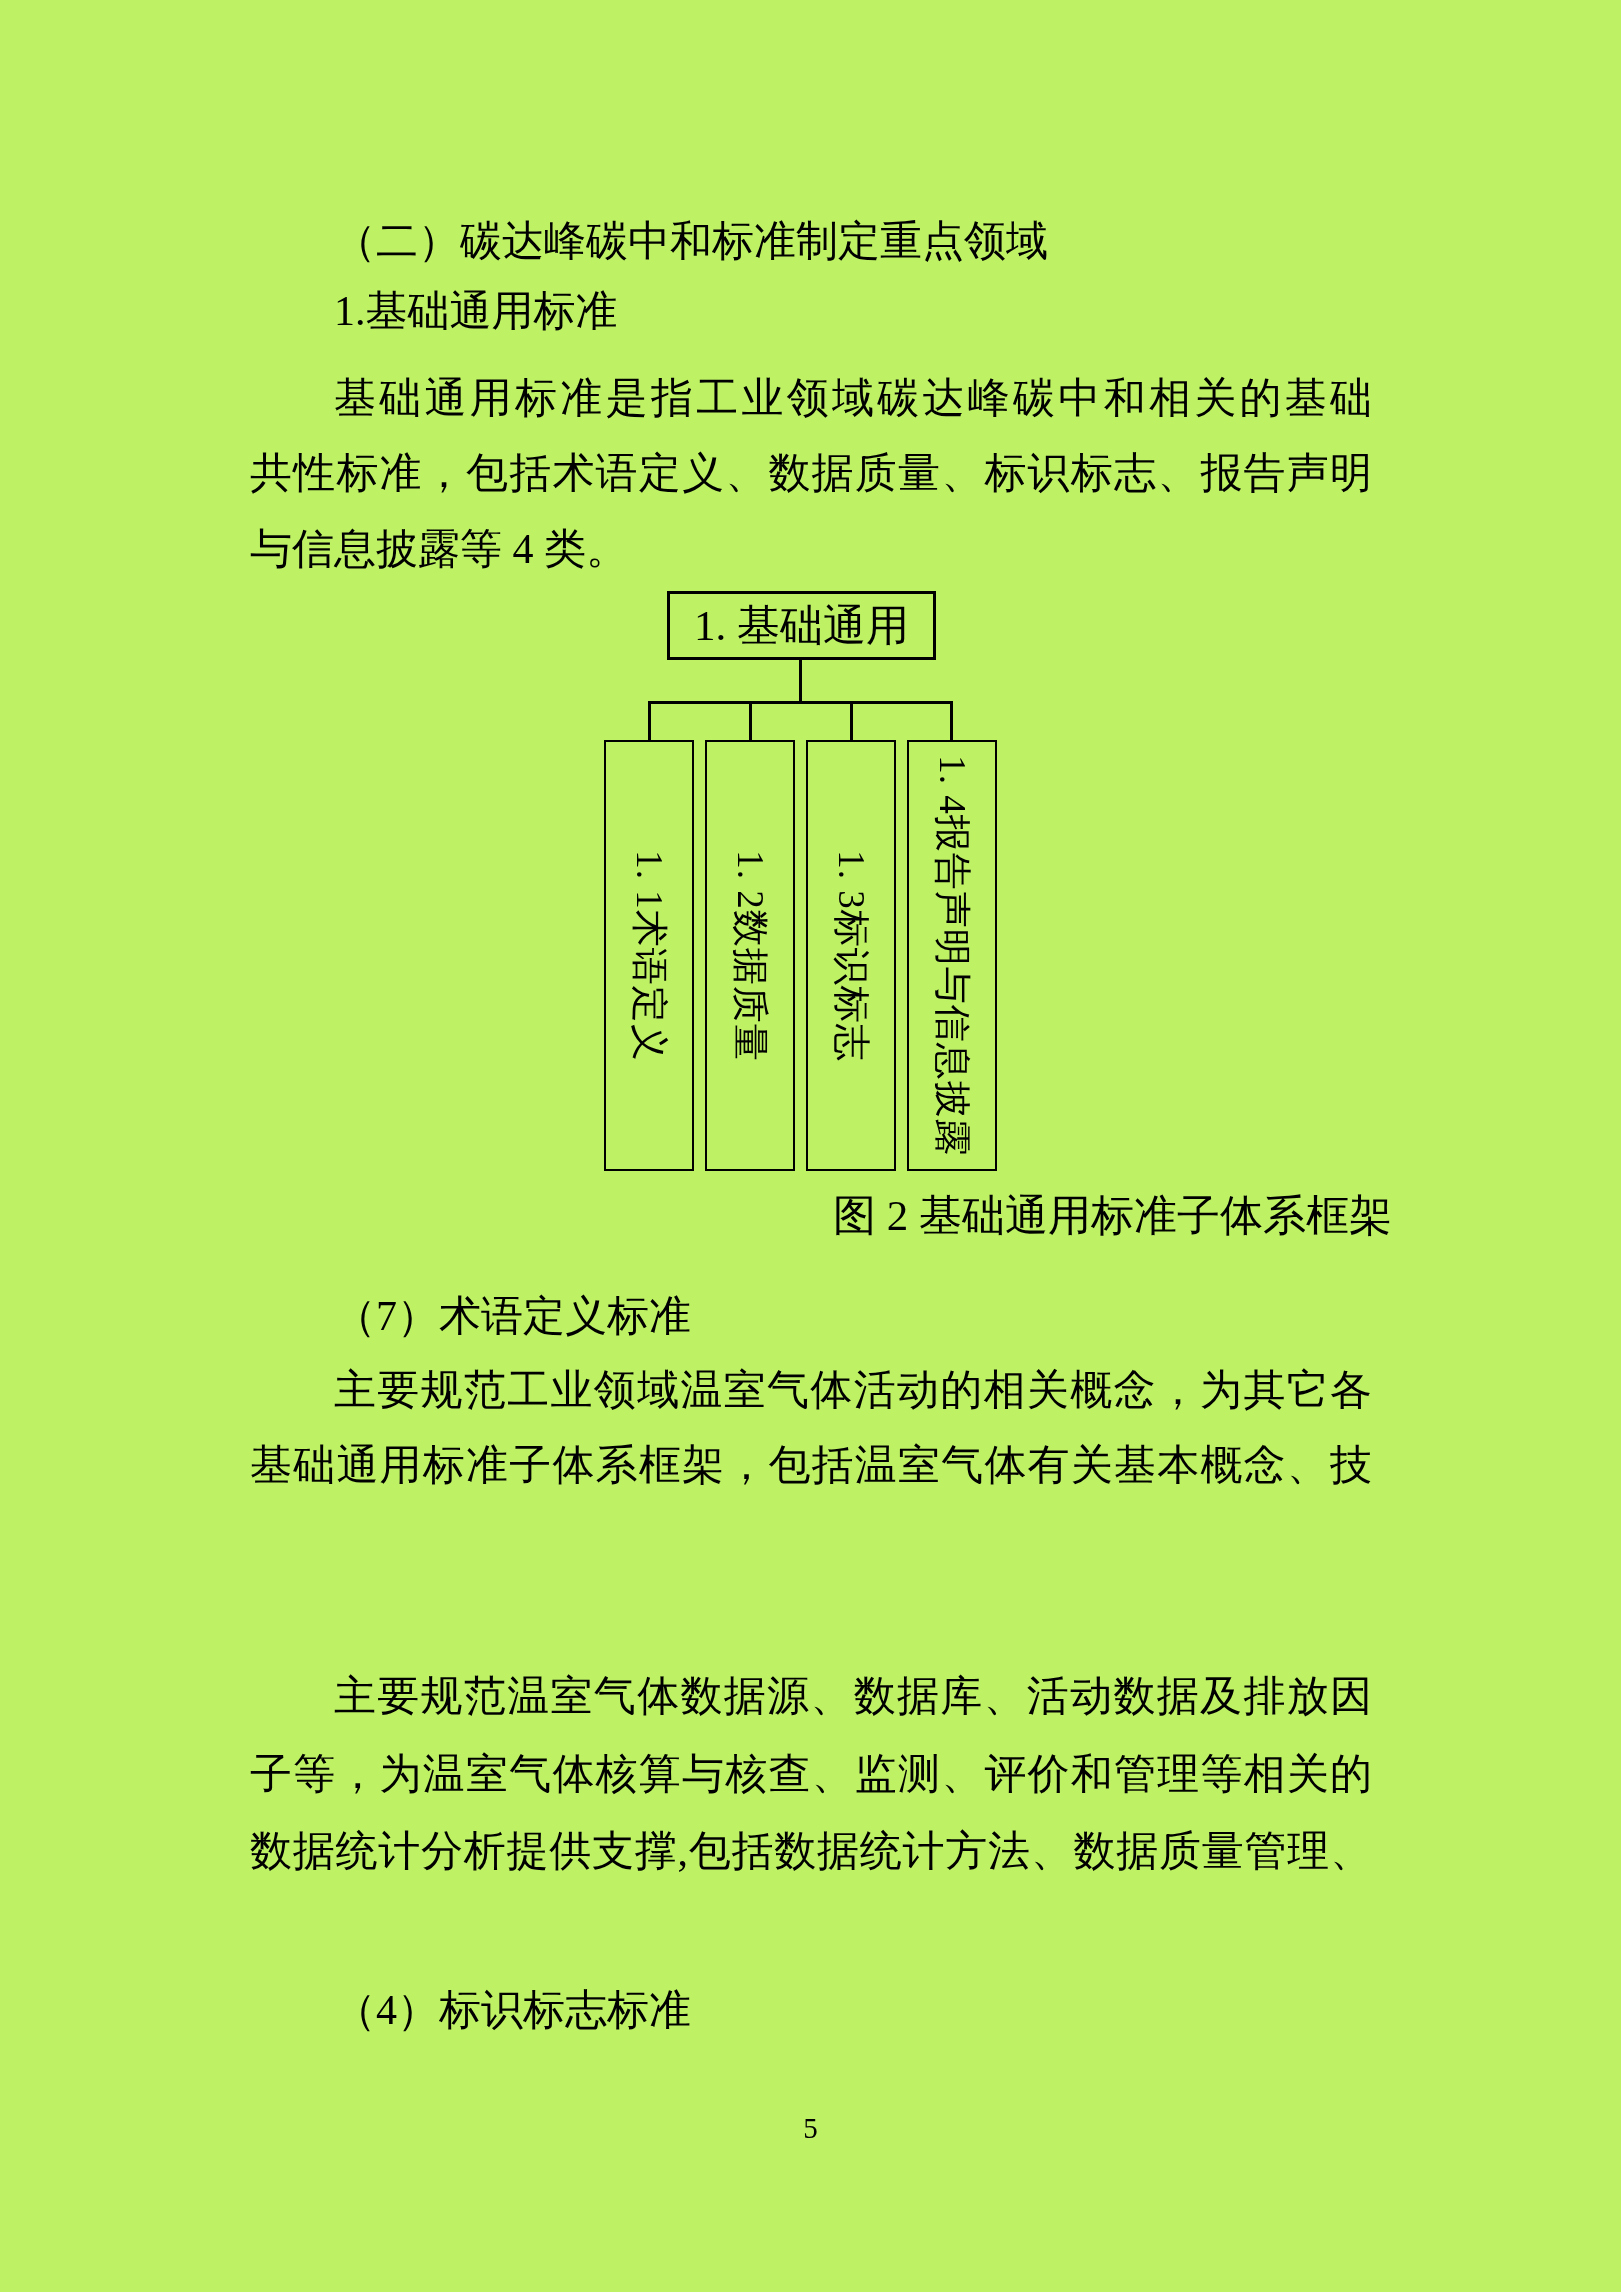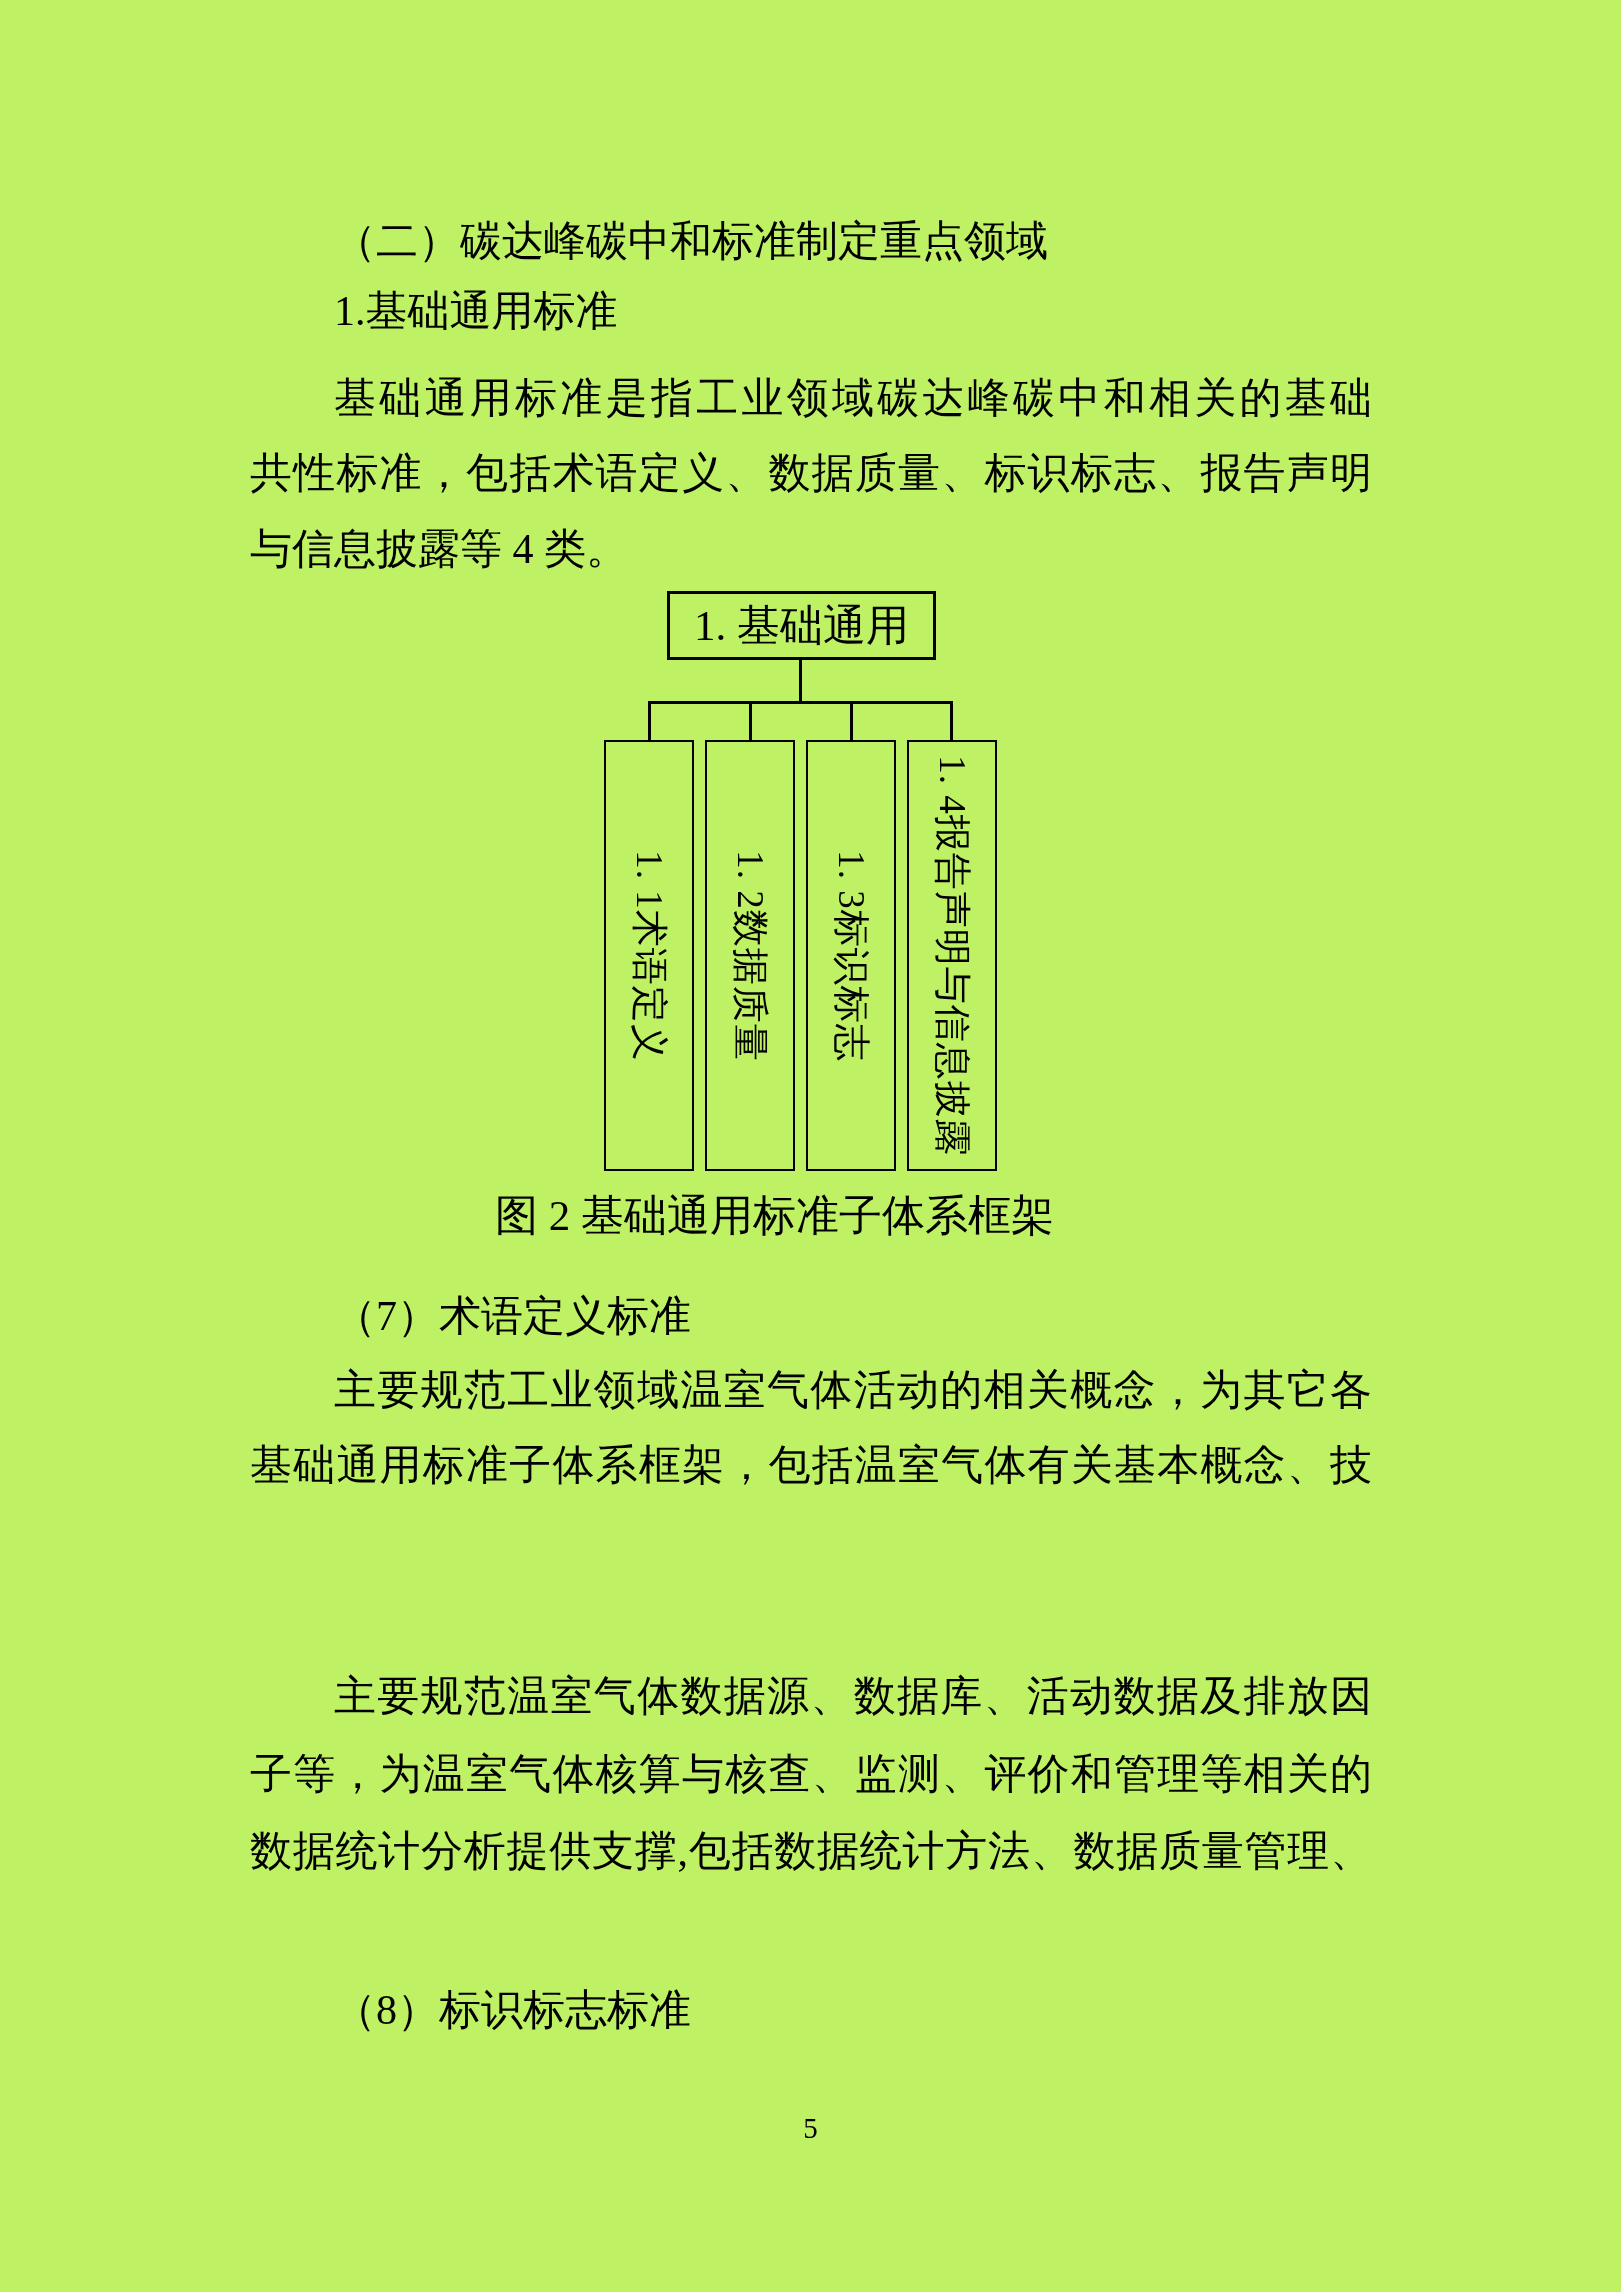--- a/index.html
+++ b/index.html
@@ -42,21 +42,21 @@
   }
   .vlabel{
     transform:rotate(90deg);
     transform-origin:center center;
     white-space:nowrap;
     font-size:37px;
     letter-spacing:1px;
   }
   .fig-caption{
     position:absolute;left:157px;top:1186px;width:1235px;
-    text-align:center;
+    text-align:right;
     font-size:43px;line-height:59px;
     white-space:nowrap;
   }
   .page-number{
     position:absolute;left:0;top:2109px;width:1621px;
     text-align:center;
     font-size:29px;line-height:39px;
   }
 </style>
 </head>
@@ -98,18 +98,18 @@
   <div class="fig-caption">图 2 基础通用标准子体系框架</div>
 
   <div class="tline indent" style="top:1279px">（7）术语定义标准</div>
   <div class="tline indent just" style="top:1353px">主要规范工业领域温室气体活动的相关概念，为其它各</div>
   <div class="tline just" style="top:1428px">基础通用标准子体系框架，包括温室气体有关基本概念、技</div>
 
   <div class="tline just" style="top:1737px">子等，为温室气体核算与核查、监测、评价和管理等相关的</div>
   <div class="tline indent just" style="top:1659px">主要规范温室气体数据源、数据库、活动数据及排放因</div>
   <div class="tline just" style="top:1814px">数据统计分析提供支撑,包括数据统计方法、数据质量管理、</div>
 
-  <div class="tline indent" style="top:1973px">（8）标识标志标准</div>
+  <div class="tline indent" style="top:1973px">（4）标识标志标准</div>
 
   <div class="page-number">5</div>
 
 </div>
 
 
 </body></html>

